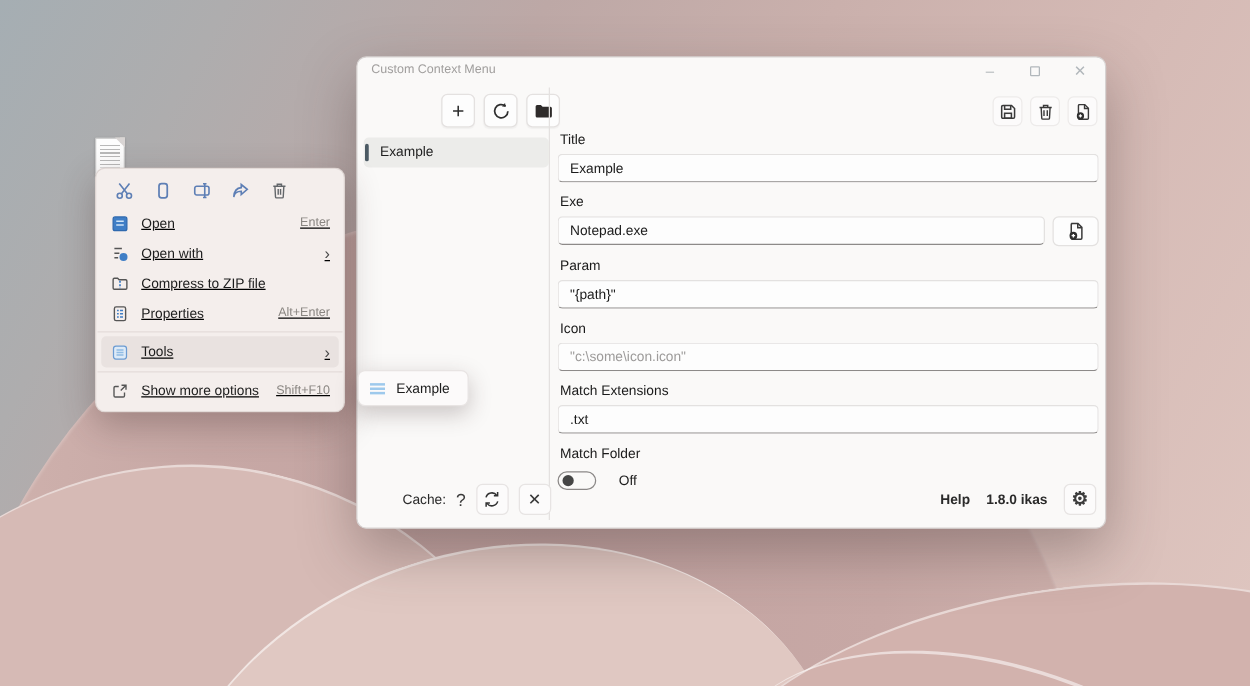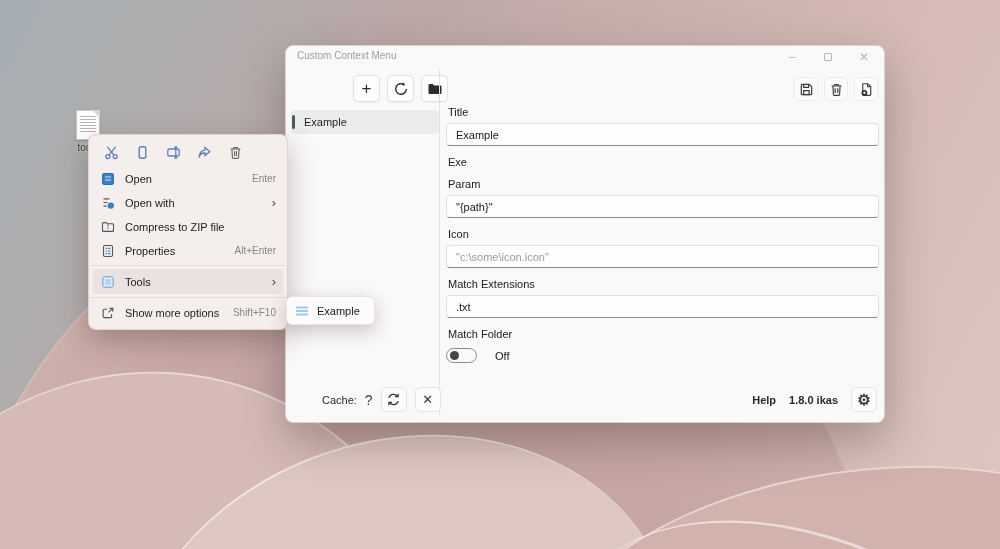--- a/index.html
+++ b/index.html
@@ -82,23 +82,23 @@
   .foot-left { position:absolute; left:36px; bottom:10px; display:flex; align-items:center; gap:8px; }
   .foot-right { position:absolute; right:7px; bottom:10px; display:flex; align-items:center; gap:13px;font-weight:bold; }
   .foot-text { font-size:11px; color:#2a2a2a; }
   .q-glyph { font-size:14px; color:#3a3a3a; }
   .foot-btn { width:26px; height:25px; background:#fcfbfb; border:1px solid #e7e4e3;
     border-radius:5px; display:flex; align-items:center; justify-content:center; color:#3a3a3a; }
   .x-glyph { font-size:13px; color:#3a3a3a; }
   .gear-glyph { font-size:15px; color:#3c3c3c; line-height:1; }
 
   
-  .ctx { position:absolute; left:88px; top:134px; width:200px; background:#f4eeec;
+  .ctx { position:absolute; left:76px; top:134px; width:200px; background:#f4eeec;
     border:1px solid rgba(120,100,95,.18); border-radius:8px; padding:5px 0 4px;
-    box-shadow:0 10px 28px rgba(60,40,40,.3); z-index:5; }
+    box-shadow:0 10px 28px rgba(60,40,40,.3); z-index:5;text-decoration:underline; }
   .quick { display:flex; gap:13px; padding:4px 0 6px 13px; }
   .quick .qi { width:18px; height:16px; display:flex; align-items:center; justify-content:center; }
   .mi { display:flex; align-items:center; height:23px; margin:1px 4px; padding:0 7px;
     border-radius:4px; font-size:11px; color:#1c1c1c; }
   .mi .ic { width:15px; margin-right:10px; display:flex; align-items:center; justify-content:center; }
   .mi .lbl { flex:1; }
   .mi .sc { font-size:10px; color:#8a8682; }
   .mi .chev { font-size:13px; color:#4a4a4a; line-height:1; }
   .mi.hl { background:#e9e2e0; height:25px; }
   .sep { height:1px; background:#e4dcd9; margin:3px 1px; }
@@ -185,20 +185,31 @@
 
     <div class="divider"></div>
 
     <div class="form">
       <div class="grp">
         <label>Title</label>
         <input value="Example" style="">
       </div>
       <div class="grp">
         <label>Exe</label>
+        <div class="exe-row">
+          <input value="Notepad.exe" style="">
+          <div class="mini-btn">
+            <svg width="16" height="16" viewBox="0 0 16 16" fill="none">
+              <path d="M4 1.8 h5.4 l3.1 3.1 v8.5 q0 .9-.9 .9 H4.9 q-.9 0-.9-.9 V2.7 q0-.9 .9-.9z" stroke="#3a3a3a" stroke-width="1.2"></path>
+              <path d="M9.2 2 v3.1 h3.1" stroke="#3a3a3a" stroke-width="1.2"></path>
+              <circle cx="5.7" cy="11.5" r="3.1" fill="#2f2f2f"></circle>
+              <path d="M5.7 10.1 v2.8 M4.3 11.5 h2.8" stroke="#fff" stroke-width="1.1"></path>
+            </svg>
+          </div>
+        </div>
       </div>
       <div class="grp">
         <label>Param</label>
         <input value="&quot;{path}&quot;" style="">
       </div>
       <div class="grp">
         <label>Icon</label>
         <input placeholder="&quot;c:\some\icon.icon&quot;" style="">
       </div>
       <div class="grp">

